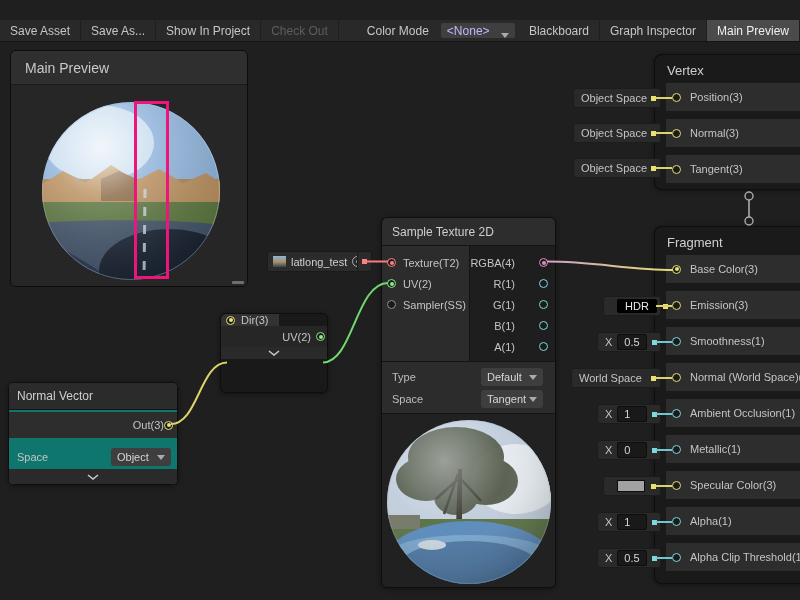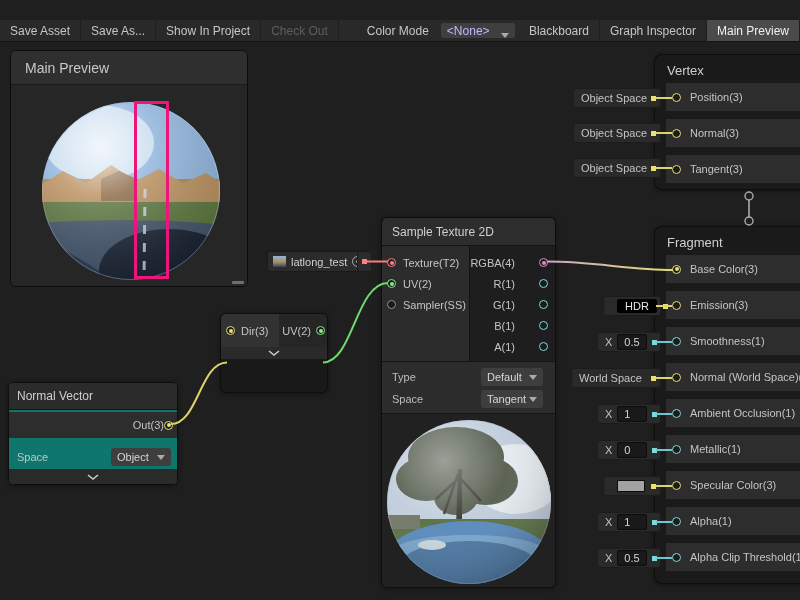--- a/index.html
+++ b/index.html
@@ -92,21 +92,21 @@
     border-radius:3px; display:flex; align-items:center; gap:5px; padding:0 5px; z-index:12; font-size:11px; color:#CFCFCF; }
   .asset-port { position:absolute; left:357px; top:251px; width:15px; height:21px; background:#2B2B2B;
     border:1px solid #1A1A1A; border-radius:3px; display:flex; align-items:center; justify-content:center; z-index:12; }
   .target-icon { width:11px; height:11px; border:1.2px solid #ABABAB; border-radius:50%; position:relative; flex:none; }
   .target-icon::after { content:""; position:absolute; inset:3px; border-radius:50%; background:#ABABAB; }
 
   
   .uvll { left:220px; top:313px; width:108px; height:80px; overflow:hidden; }
   .uvll .node-header { height:33px; display:flex; align-items:center; padding-left:9px; background:#2B2B2B;
     border-bottom:1px solid #141414; font-size:12px; }
-  .uvll .body { display:flex; height:33px; }
+  .uvll .body { display:flex; height:33px;flex-direction:column; }
   .uvll .incell { width:58px; background:#323232; display:flex; align-items:center; gap:6px; padding-left:5px; }
   .uvll .outcell { flex:1; background:#262626; display:flex; align-items:center; justify-content:flex-end; gap:5px; padding-right:2px; }
   .uvll .footer { height:12px; background:#2A2A2A; display:flex; align-items:center; justify-content:center; }
 
   
   .nv { left:8px; top:382px; width:170px; height:103px; overflow:hidden; background:#0f766e; }
   .nv .node-header { height:27px; display:flex; align-items:center; padding-left:8px; background:#2B2B2B;
     border-bottom:1px solid #141414; font-size:12px; }
   .nv .outrow { height:26px; margin-top:2px; background:#2D2D2D; display:flex; align-items:center;
     justify-content:flex-end; gap:0; padding-right:4px; }

